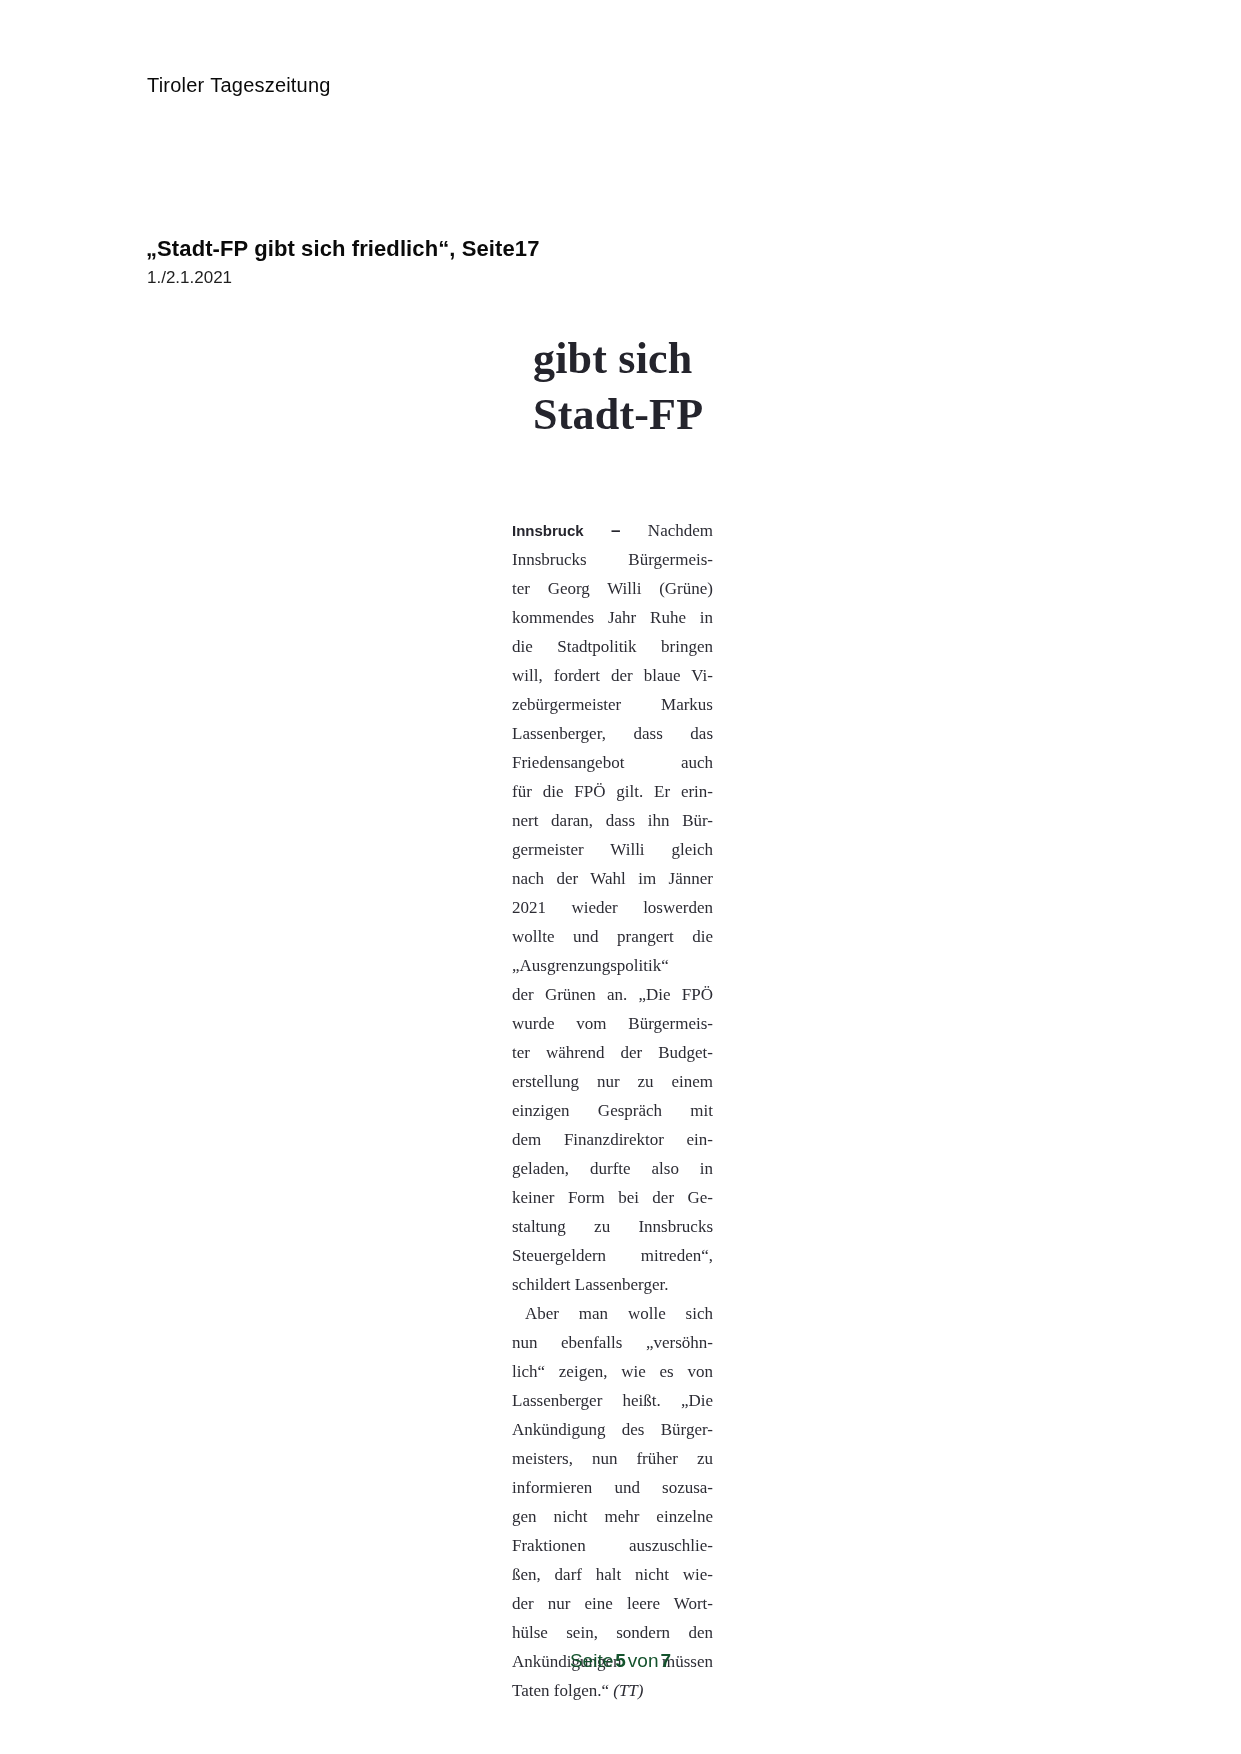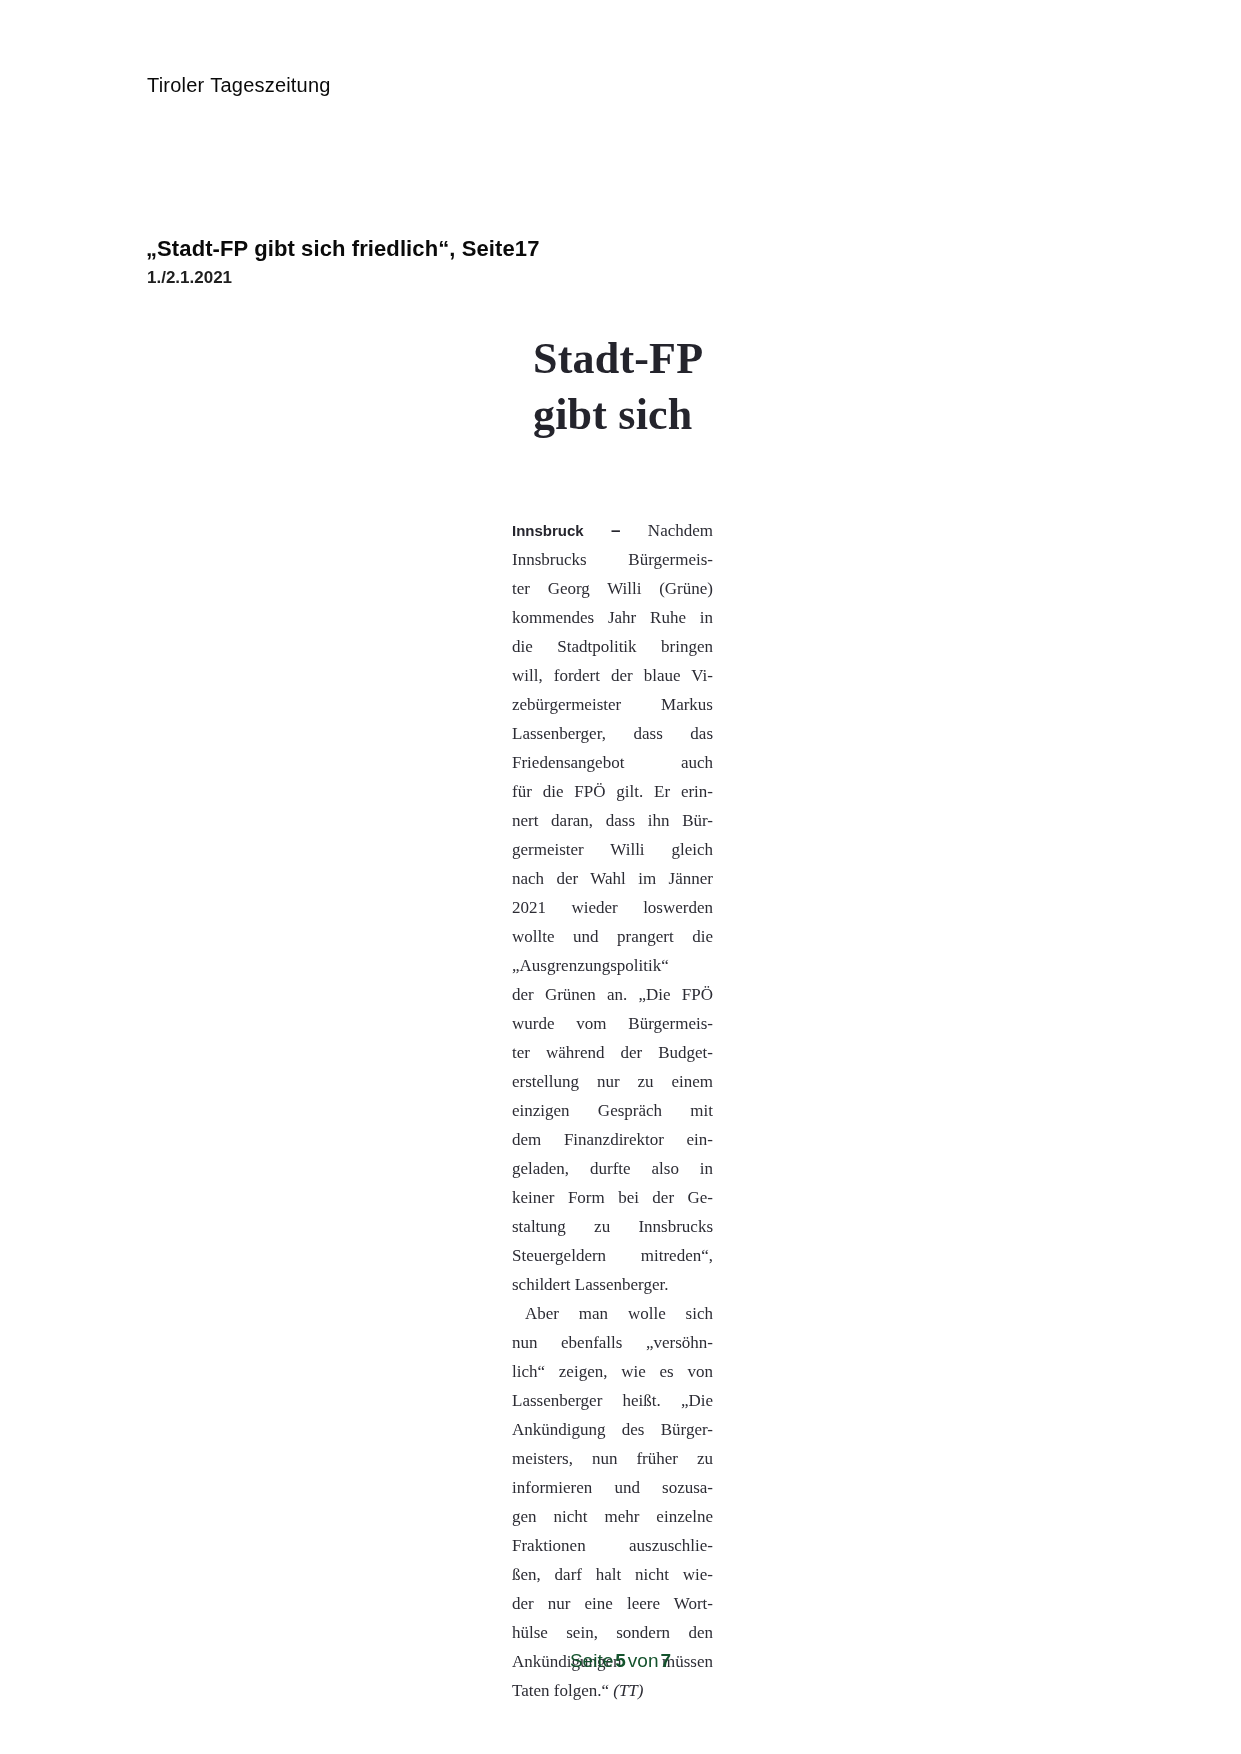--- a/index.html
+++ b/index.html
@@ -19,21 +19,21 @@
   .masthead .brand-bold { font-weight: 400; text-align: right; }
   .masthead .brand-rest { margin-left: 6px; font-weight: 400; text-align: center; }
 
   .listing-title {
     position: absolute; left: 146px; top: 236px;
     font-size: 22px; font-weight: 700; color: #0a0a0a;
     letter-spacing: 0.1px;
   }
   .listing-date {
     position: absolute; left: 147px; top: 268px;
-    font-size: 17px; font-weight: 700; color: #1f1f1f;
+    font-size: 17px; font-weight: 400; color: #1f1f1f;
   }
 
   
   .article-headline {
     position: absolute; left: 533px; top: 331px;
     font-family: "Liberation Serif", serif;
     font-weight: 700; font-size: 44px; line-height: 56px;
     color: #24242c; letter-spacing: 0.2px;
   }
 
@@ -68,22 +68,22 @@
 <body>
 
 <div class="masthead">
   <span class="brand-bold">Tiroler</span><span class="brand-rest">Tageszeitung</span>
 </div>
 
 <div class="listing-title">„Stadt-FP gibt sich friedlich“, Seite17</div>
 <div class="listing-date">1./2.1.2021</div>
 
 <div class="article-headline">
+  <div>gibt sich</div>
   <div>Stadt-FP</div>
-  <div>gibt sich</div>
 </div>
 
 <div class="article-body">
     <div class="bline"><span class="lead">Innsbruck</span> <span class="lead-dash">–</span> Nachdem</div>
     <div class="bline">Innsbrucks Bürgermeis-</div>
     <div class="bline">ter Georg Willi (Grüne)</div>
     <div class="bline">kommendes Jahr Ruhe in</div>
     <div class="bline">die Stadtpolitik bringen</div>
     <div class="bline">will, fordert der blaue Vi-</div>
     <div class="bline">zebürgermeister Markus</div>

